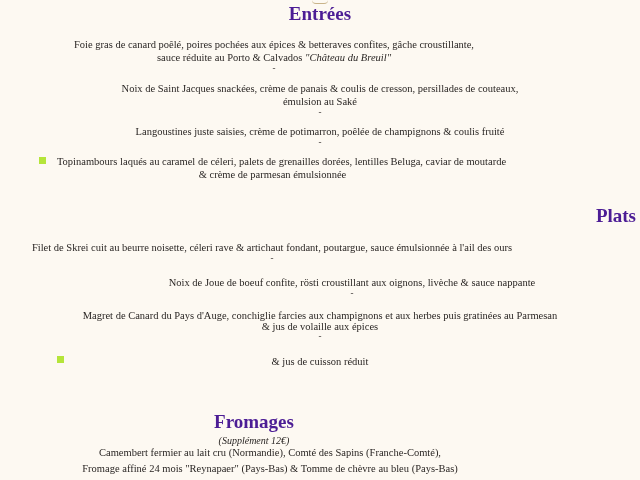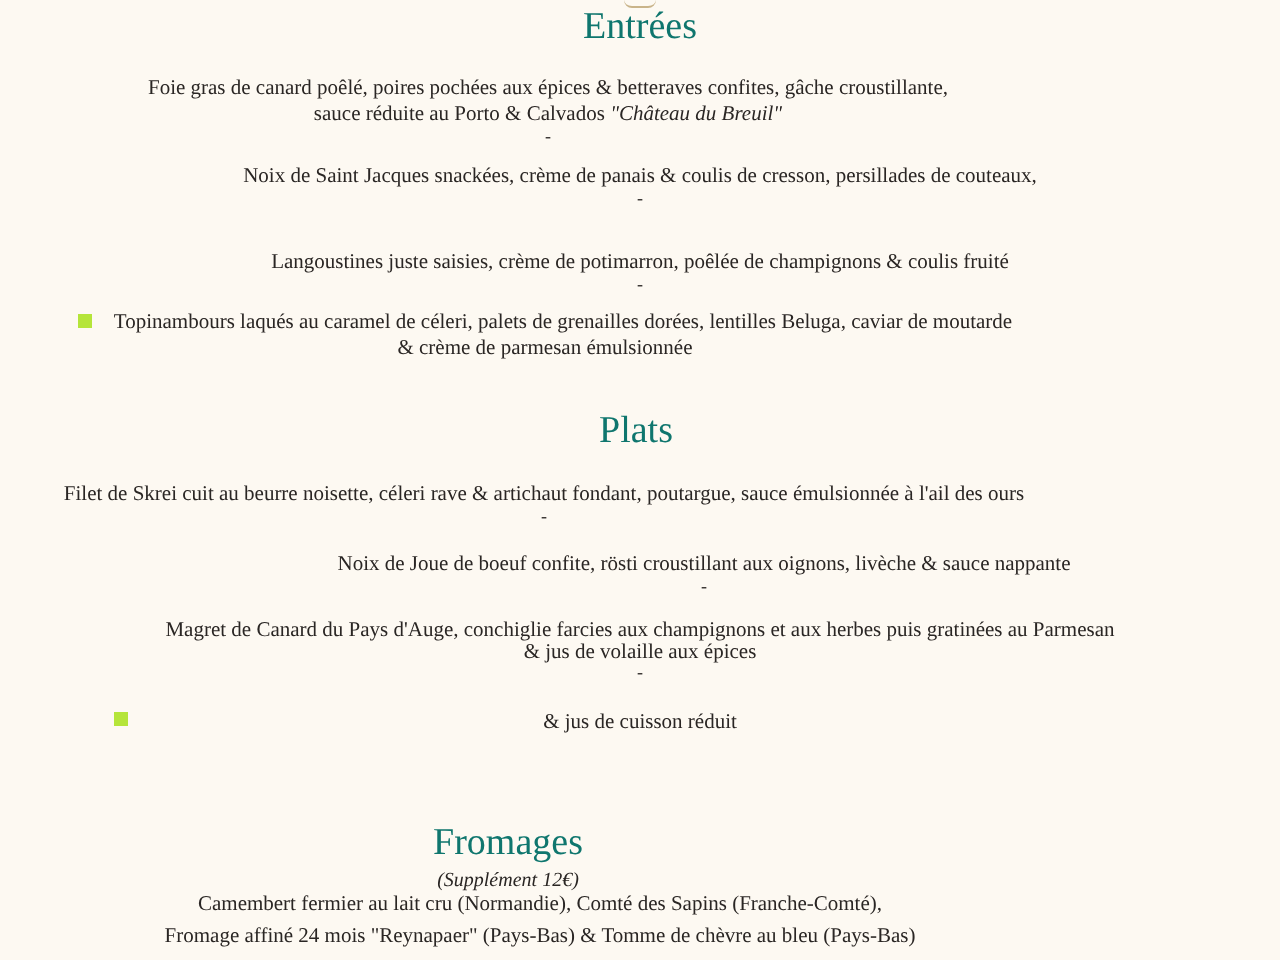--- a/index.html
+++ b/index.html
@@ -28,25 +28,25 @@
     width: 16px;
     height: 3px;
     border-bottom: 1px solid #c9b48a;
     border-radius: 0 0 8px 8px;
   }
   .section {
     text-align: center;
   }
   .section-title {
     font-family: "Liberation Serif", "DejaVu Serif", serif;
-    color: #0f766e;
+    color: #4c1d95;
     font-size: 19px;
     line-height: 24px;
     margin: 0;
-    font-weight: normal;
+    font-weight: bold;
   }
   .section-note {
     font-style: italic;
     font-size: 10px;
     line-height: 13px;
     color: #2a2624;
   }
   .dish {
     position: relative;
     font-size: 10.5px;
@@ -87,35 +87,36 @@
   </div>
 
   <div class="dish" style="position:absolute; top:46px; left:0; width:548px;">
     <span class="line">Foie gras de canard poêlé, poires pochées aux épices &amp; betteraves confites, gâche croustillante,</span>
     <span class="line"><span>sauce réduite au Porto &amp; Calvados </span><em>"Château du Breuil"</em></span>
     <span class="sep">-</span>
   </div>
 
   <div class="dish" style="position:absolute; top:90px; left:0; width:640px;">
     <span class="line">Noix de Saint Jacques snackées, crème de panais &amp; coulis de cresson, persillades de couteaux,</span>
+    <span class="line">émulsion au Saké</span>
     <span class="sep">-</span>
   </div>
 
   <div class="dish" style="position:absolute; top:133px; left:0; width:640px;">
     <span class="line">Langoustines juste saisies, crème de potimarron, poêlée de champignons &amp; coulis fruité</span>
     <span class="sep">-</span>
   </div>
 
   <div class="dish" style="position:absolute; top:163px; left:0; width:545px;">
     <span class="veg-marker" style="left:39px; top:2px;"></span>
     <span class="line" style="padding-left:18px;">Topinambours laqués au caramel de céleri, palets de grenailles dorées, lentilles Beluga, caviar de moutarde</span>
     <span class="line">&amp; crème de parmesan émulsionnée</span>
   </div>
 
-  <div class="section" style="position:absolute; top:212px; left:0; width:636px;">
+  <div class="section" style="position:absolute; top:212px; left:0; width:636px;text-align:right;">
     <h2 class="section-title">Plats</h2>
   </div>
 
   <div class="dish" style="position:absolute; top:249px; left:0; width:544px;">
     <span class="line">Filet de Skrei cuit au beurre noisette, céleri rave &amp; artichaut fondant, poutargue, sauce émulsionnée à l'ail des ours</span>
     <span class="sep">-</span>
   </div>
 
   <div class="dish" style="position:absolute; top:284px; left:0; width:640px;margin-left:32px;">
     <span class="line">Noix de Joue de boeuf confite, rösti croustillant aux oignons, livèche &amp; sauce nappante</span>

